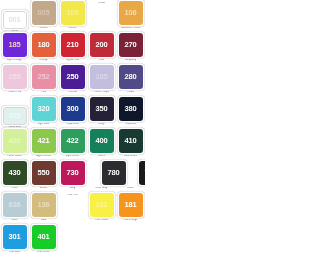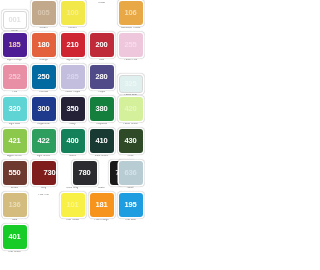--- a/index.html
+++ b/index.html
@@ -90,21 +90,21 @@
     <div class="swatch-cell">
       <div class="swatch-name">Yellow</div>
     </div>
     <div class="swatch-cell">
       <div class="swatch-chip" style="background: rgb(232, 168, 69);">
         <span class="swatch-code" style="color: rgb(246, 220, 174);">106</span>
       </div>
       <div class="swatch-name">Sunflower Yellow</div>
     </div>
     <div class="swatch-cell">
-      <div class="swatch-chip" style="background: #4c1d95; align-items: center;">
+      <div class="swatch-chip" style="background: #6d28d9; align-items: center;">
         <span class="swatch-code" style="color: rgb(246, 207, 167);">185</span>
       </div>
       <div class="swatch-name">Light Orange</div>
     </div>
     <div class="swatch-cell">
       <div class="swatch-chip" style="background: rgb(227, 97, 60);">
         <span class="swatch-code" style="color: rgb(255, 255, 255);">180</span>
       </div>
       <div class="swatch-name">Orange</div>
     </div>
@@ -114,33 +114,39 @@
       </div>
       <div class="swatch-name">Signal Red</div>
     </div>
     <div class="swatch-cell">
       <div class="swatch-chip" style="background: rgb(191, 43, 56);">
         <span class="swatch-code" style="color: rgb(255, 255, 255);">200</span>
       </div>
       <div class="swatch-name">Red</div>
     </div>
     <div class="swatch-cell">
+      <div class="swatch-chip" style="background: rgb(123, 34, 56);">
+        <span class="swatch-code" style="color: rgb(255, 255, 255);">270</span>
+      </div>
+      <div class="swatch-name">Burgundy</div>
+    </div>
+    <div class="swatch-cell">
       <div class="swatch-chip" style="background: rgb(239, 199, 221);">
         <span class="swatch-code" style="color: rgb(247, 221, 235);">255</span>
       </div>
       <div class="swatch-name">Pastel Pink</div>
     </div>
     <div class="swatch-cell">
       <div class="swatch-chip" style="background: rgb(232, 143, 166);">
         <span class="swatch-code" style="color: rgb(246, 198, 210);">252</span>
       </div>
       <div class="swatch-name">Pink</div>
     </div>
     <div class="swatch-cell">
-      <div class="swatch-chip" style="background: #0369a1; justify-content: center;">
+      <div class="swatch-chip" style="background: #4c1d95; justify-content: center;">
         <span class="swatch-code" style="color: rgb(255, 255, 255);">250</span>
       </div>
       <div class="swatch-name">Fuchsia</div>
     </div>
     <div class="swatch-cell">
       <div class="swatch-chip" style="background: rgb(195, 190, 222);">
         <span class="swatch-code" style="color: rgb(217, 213, 234);">285</span>
       </div>
       <div class="swatch-name">Pastel Purple</div>
     </div>
@@ -168,21 +174,21 @@
       </div>
       <div class="swatch-name">Royal Blue</div>
     </div>
     <div class="swatch-cell">
       <div class="swatch-chip" style="background: rgb(37, 34, 56);">
         <span class="swatch-code" style="color: rgb(255, 255, 255);">350</span>
       </div>
       <div class="swatch-name">Navy</div>
     </div>
     <div class="swatch-cell">
-      <div class="swatch-chip" style="background: #15803d;">
+      <div class="swatch-chip" style="background: #0f172a;">
         <span class="swatch-code" style="color: rgb(255, 255, 255);">380</span>
       </div>
       <div class="swatch-name">Turquoise</div>
     </div>
     <div class="swatch-cell">
       <div class="swatch-chip" style="background: rgb(212, 240, 154);">
         <span class="swatch-code" style="color: rgb(230, 247, 195);">420</span>
       </div>
       <div class="swatch-name">Pastel Green</div>
     </div>
@@ -216,21 +222,21 @@
       </div>
       <div class="swatch-name">Olive</div>
     </div>
     <div class="swatch-cell">
       <div class="swatch-chip" style="background: rgb(110, 58, 48);">
         <span class="swatch-code" style="color: rgb(255, 255, 255);">550</span>
       </div>
       <div class="swatch-name">Brown</div>
     </div>
     <div class="swatch-cell">
-      <div class="swatch-chip" style="background: #7f1d1d; justify-content: flex-end;">
+      <div class="swatch-chip" style="background: #be185d;">
         <span class="swatch-code" style="color: rgb(255, 255, 255);">730</span>
       </div>
       <div class="swatch-name">Grey</div>
     </div>
     <div class="swatch-cell">
       <div class="swatch-chip" style="background: rgb(44, 44, 48); margin-left: 24px;">
         <span class="swatch-code" style="color: rgb(255, 255, 255);">780</span>
       </div>
       <div class="swatch-name">Dark Grey</div>
     </div>
@@ -262,21 +268,21 @@
       <div class="swatch-name">Fluo Yellow</div>
     </div>
     <div class="swatch-cell">
       <div class="swatch-chip" style="background: rgb(247, 148, 30);">
         <span class="swatch-code" style="color: rgb(255, 255, 255);">181</span>
       </div>
       <div class="swatch-name">Fluo Orange</div>
     </div>
     <div class="swatch-cell">
       <div class="swatch-chip" style="background: rgb(30, 158, 224);">
-        <span class="swatch-code" style="color: rgb(255, 255, 255);">195</span>
+        <span class="swatch-code" style="color: rgb(255, 255, 255);">301</span>
       </div>
       <div class="swatch-name">Fluo Blue</div>
     </div>
     <div class="swatch-cell">
       <div class="swatch-chip" style="background: rgb(24, 204, 40);">
         <span class="swatch-code" style="color: rgb(255, 255, 255);">401</span>
       </div>
       <div class="swatch-name">Fluo Green</div>
     </div>
   </div>

